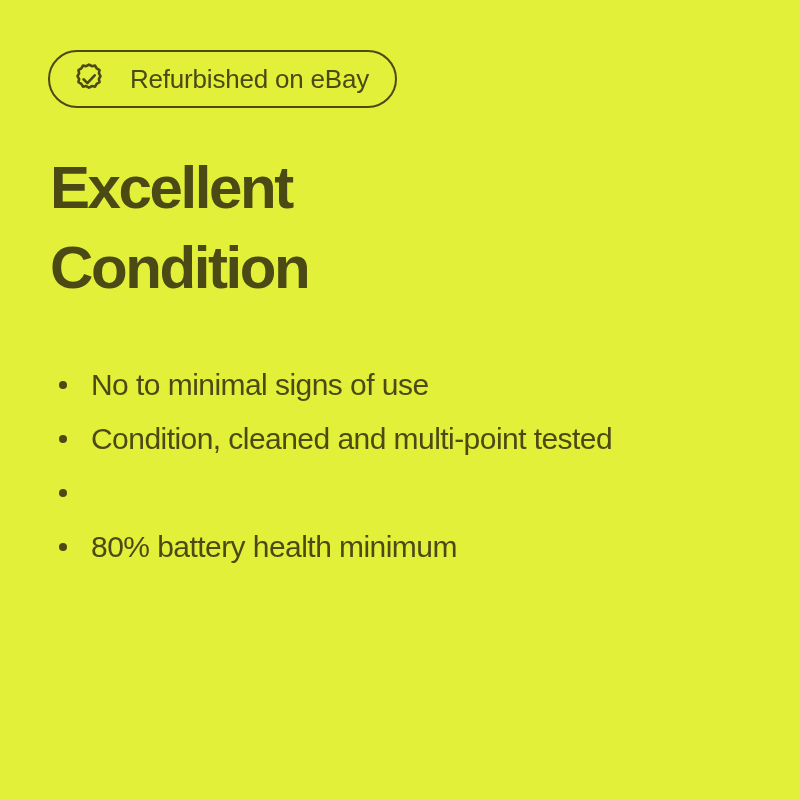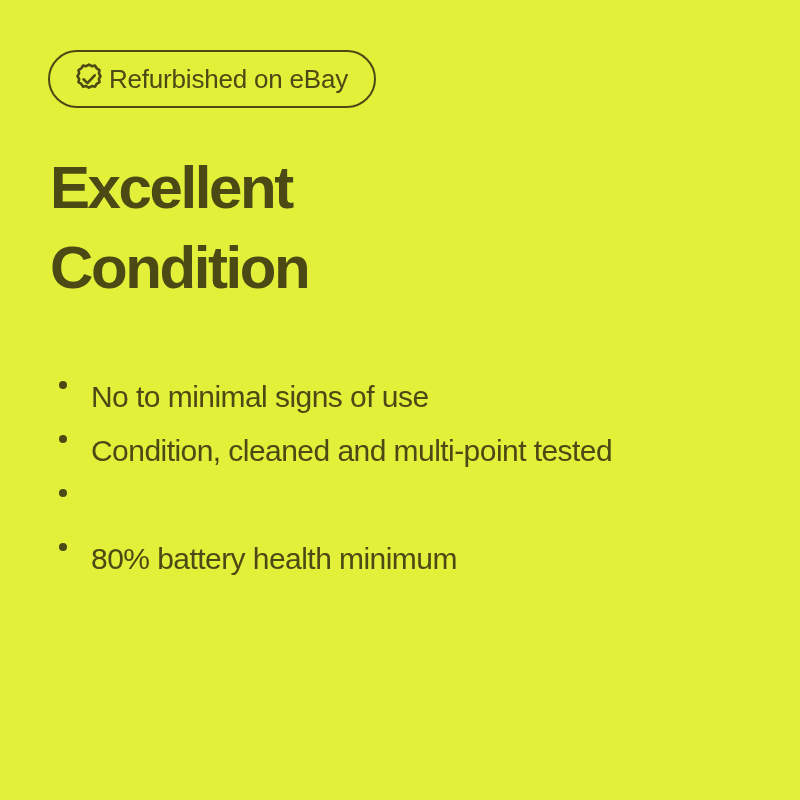--- a/index.html
+++ b/index.html
@@ -23,21 +23,21 @@
 
   
   #badge-pill {
     position: absolute;
     left: 48px;
     top: 50px;
     height: 58px;
     box-sizing: border-box;
     display: flex;
     align-items: center;
-    gap: 3px;
+    gap: 24px;
     padding: 0 26px 0 22px;
     border: 2px solid #4C4A14;
     border-radius: 34px;
   }
   #badge-pill .badge-icon {
     width: 34px;
     height: 34px;
     flex: 0 0 34px;
     display: block;
     line-height: 0;
@@ -81,21 +81,21 @@
     width: 720px;
     margin: 0;
     padding: 0;
     list-style: none;
   }
   #feature-list .feature-item {
     position: relative;
     height: 54px;
     padding-left: 41px;
     display: flex;
-    align-items: flex-end;
+    align-items: center;
     color: #4C4A14;
     font-size: 30px;
     font-weight: 400;
     letter-spacing: -0.55px;
     line-height: 1;
     white-space: nowrap;
   }
   #feature-list .bullet-dot {
     position: absolute;
     left: 9px;

